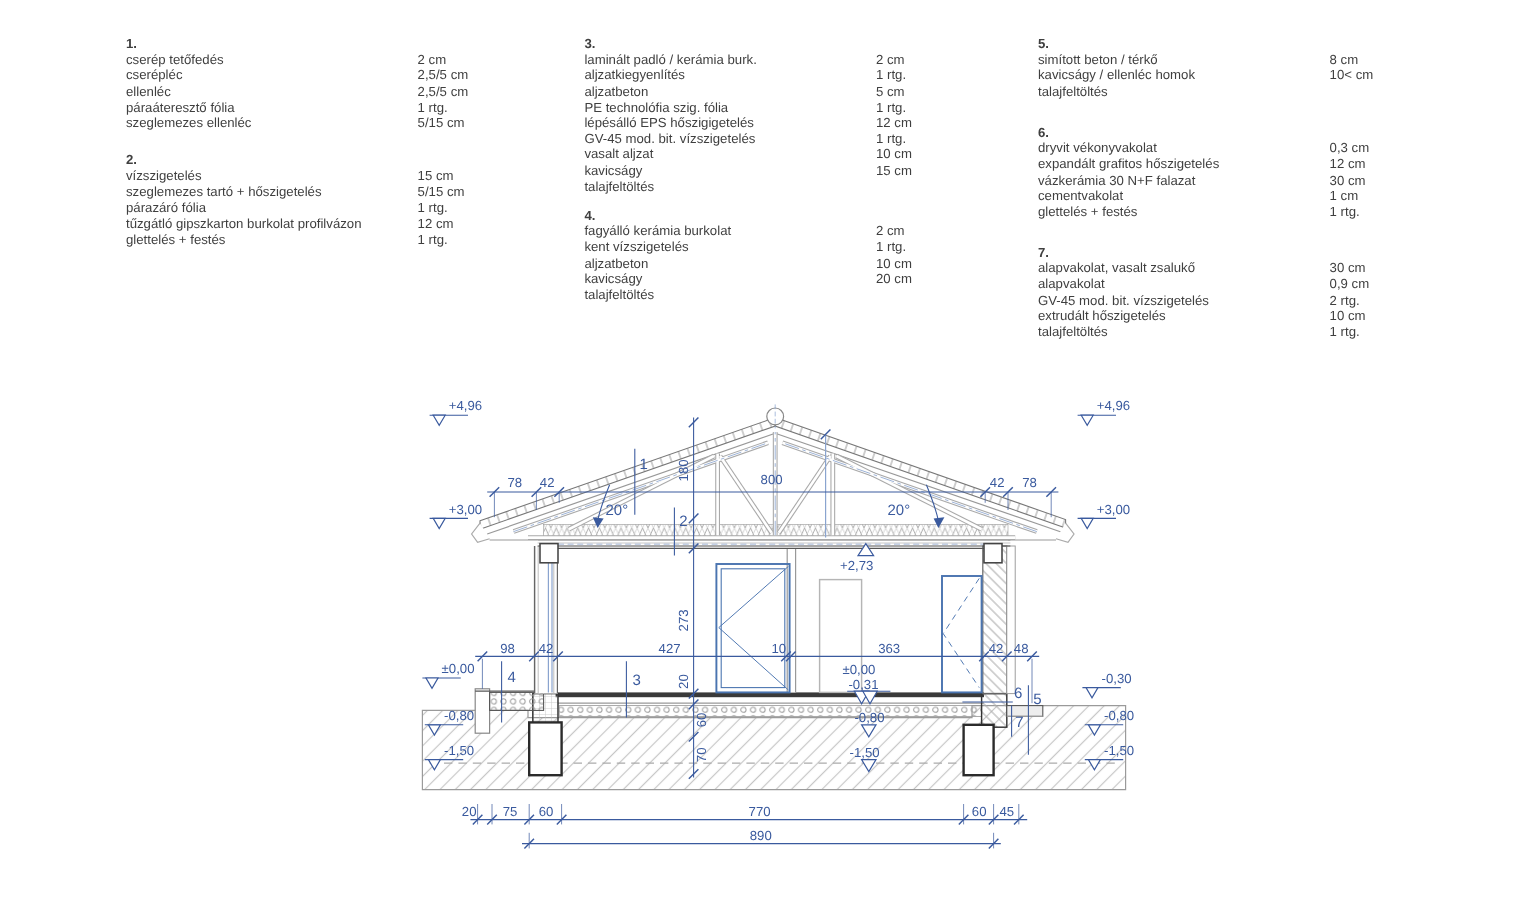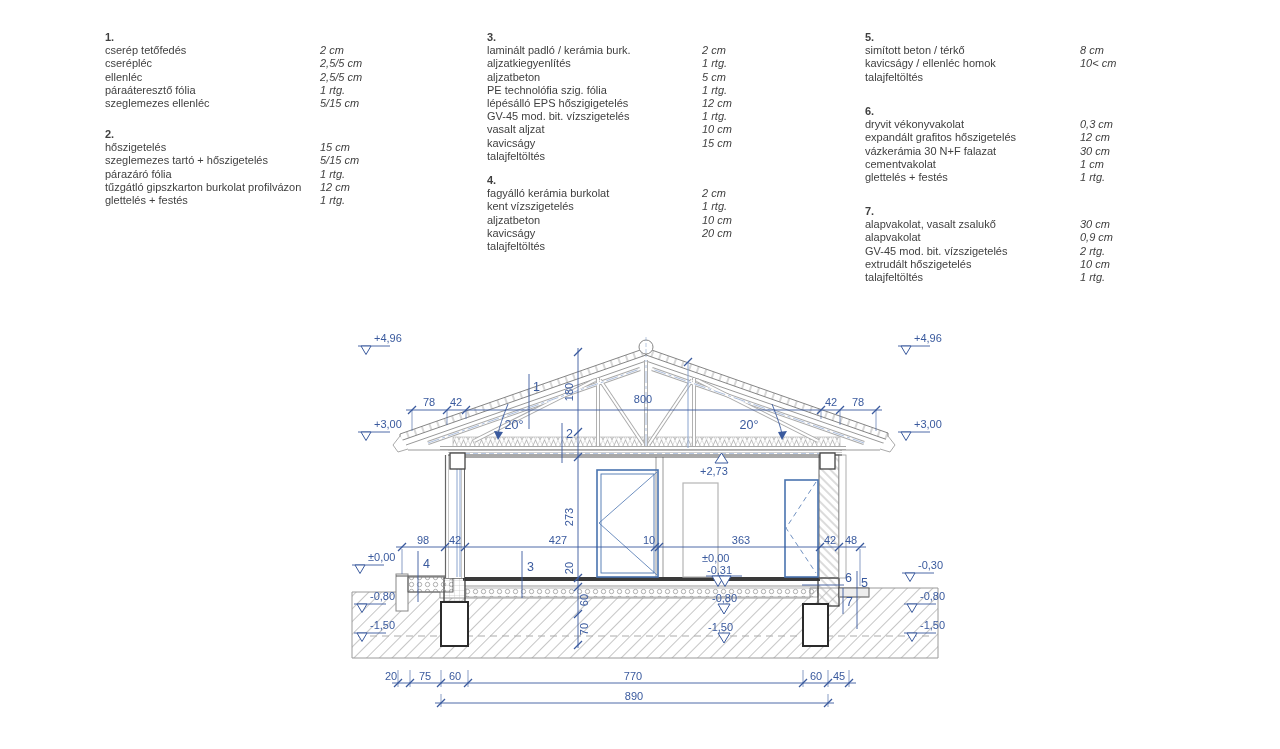--- a/index.html
+++ b/index.html
@@ -1,22 +1,22 @@
 <!DOCTYPE html>
 <html><head>
 <meta charset="utf-8">
 <style>
   html,body{margin:0;padding:0;background:#fff;}
   .sheet{position:relative;width:1280px;height:749px;background:#ffffff;overflow:hidden;
          font-family:"Liberation Sans",sans-serif;}
   .sec{position:absolute;font-size:11px;color:#3f3f3f;line-height:13.2px;}
   .sec .num{font-weight:bold;}
-  .lrow{display:flex;}
+  .lrow{display:flex;gap:28px;}
   .lab{flex:0 0 215px;white-space:nowrap;}
-  .val{white-space:nowrap;font-style:italic;}
+  .val{white-space:nowrap;}
   svg{position:absolute;left:0;top:0;}
   .dim{stroke:#3a5a9e;stroke-width:0.9;fill:none;}
   .ext{stroke:#3a5a9e;stroke-width:0.6;fill:none;}
   .tk{stroke:#3a5a9e;stroke-width:1.2;fill:none;}
   .dt{font-family:"Liberation Sans",sans-serif;font-size:11px;fill:#3a5a9e;}
   .ld{font-family:"Liberation Sans",sans-serif;font-size:12.5px;fill:#3a5a9e;}
   .tri{fill:#ffffff;stroke:#3a5a9e;stroke-width:1;}
   .g1{stroke:#999999;stroke-width:1;fill:none;}
   .g2{stroke:#555555;stroke-width:1;fill:none;}
   .blk{stroke:#2b2b2b;stroke-width:2;fill:#ffffff;}
@@ -49,21 +49,21 @@
         <div class="lrow">
           <span class="lab">szeglemezes ellenléc</span>
           <span class="val">5/15 cm</span>
         </div>
       </div>
     </div>
   <div class="sec" style="left:105px;top:128px;">
       <div class="num">2.</div>
       <div>
         <div class="lrow">
-          <span class="lab">hőszigetelés</span>
+          <span class="lab">vízszigetelés</span>
           <span class="val">15 cm</span>
         </div>
         <div class="lrow">
           <span class="lab">szeglemezes tartó + hőszigetelés</span>
           <span class="val">5/15 cm</span>
         </div>
         <div class="lrow">
           <span class="lab">párazáró fólia</span>
           <span class="val">1 rtg.</span>
         </div>

